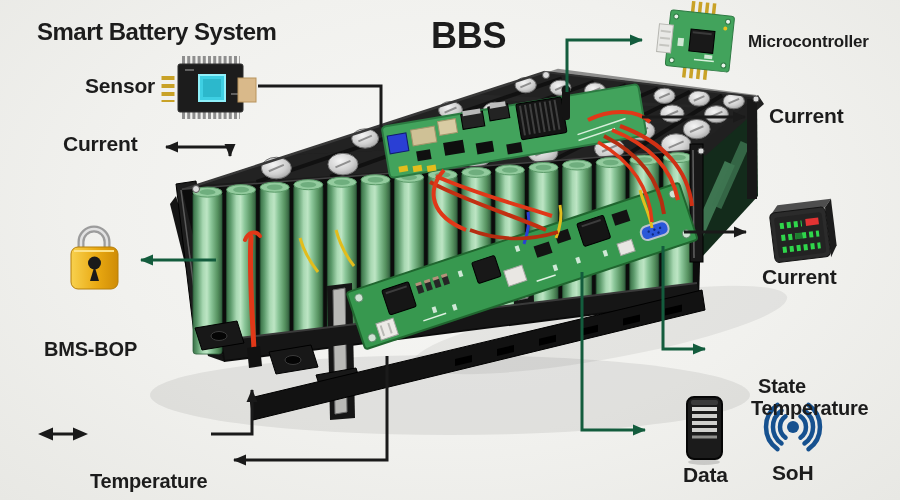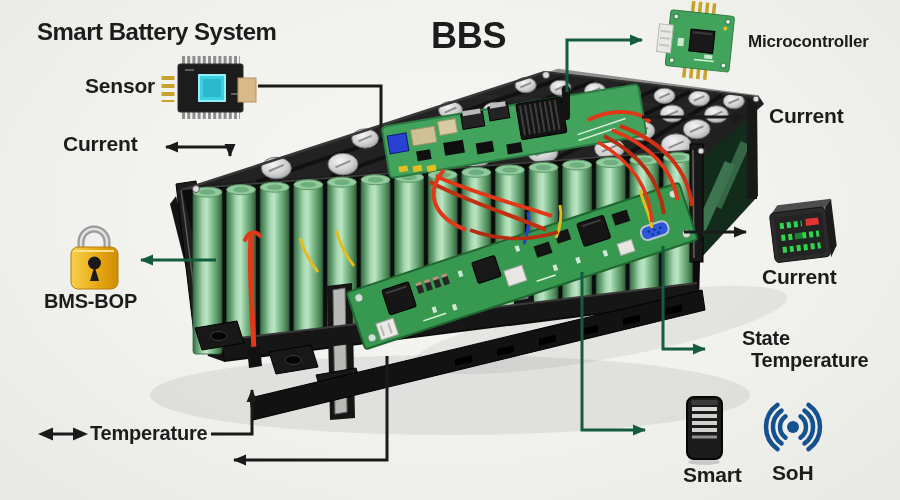--- a/index.html
+++ b/index.html
@@ -8,21 +8,21 @@
     background:radial-gradient(ellipse at 50% 42%, #f7f7f5 0%, #f1f1ee 55%, #e8e8e4 100%);
     font-family:"Liberation Sans", sans-serif;
   }
   .lbl{
     position:absolute;font-weight:bold;color:var(--text,#1c1c1c);
     white-space:nowrap;letter-spacing:-0.2px;line-height:1.05;
   }
   .title{font-size:24px;letter-spacing:-0.5px;}
   .acronym{font-size:36px;}
   .l21{font-size:21px;}
-  .l20{font-size:20px;}
+  .l20{font-size:20px;margin-top:48px;}
   .l17{font-size:17px;}
   svg{position:absolute;left:0;top:0;}
 </style>
 </head>
 <body>
 
 <div class="canvas">
 
   <svg id="pack-svg" width="900" height="500" viewBox="0 0 900 500">
     <defs>
@@ -423,18 +423,18 @@
   </svg>
 
   <div class="lbl title" style="left:37px;top:19px;">Smart Battery System</div>
   <div class="lbl acronym" style="left:431px;top:17px;">BBS</div>
   <div class="lbl l21" style="left:85px;top:75px;">Sensor</div>
   <div class="lbl l21" style="left:63px;top:133px;">Current</div>
   <div class="lbl l17" style="left:748px;top:33px;">Microcontroller</div>
   <div class="lbl l21" style="left:769px;top:105px;">Current</div>
   <div class="lbl l20" style="left:44px;top:291px;">BMS-BOP</div>
   <div class="lbl l21" style="left:762px;top:266px;">Current</div>
-  <div class="lbl l20" style="left:742px;top:328px;">State</div>
+  <div class="lbl l20" style="left:758px;top:328px;">State</div>
   <div class="lbl l20" style="left:751px;top:350px;">Temperature</div>
   <div class="lbl l20" style="left:90px;top:423px;">Temperature</div>
-  <div class="lbl l21" style="left:683px;top:464px;">Smart</div>
+  <div class="lbl l21" style="left:683px;top:464px;">Data</div>
   <div class="lbl l21" style="left:772px;top:462px;text-align:right;">SoH</div>
 </div>
 
 </body></html>

